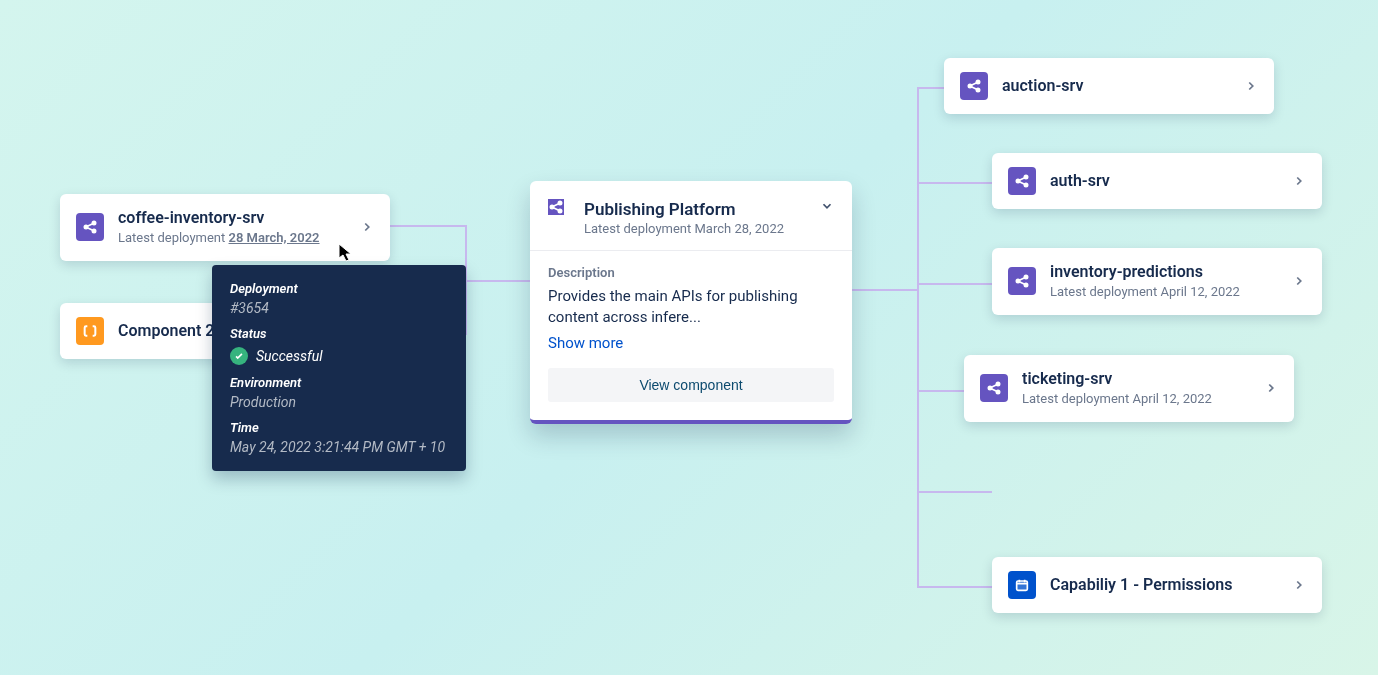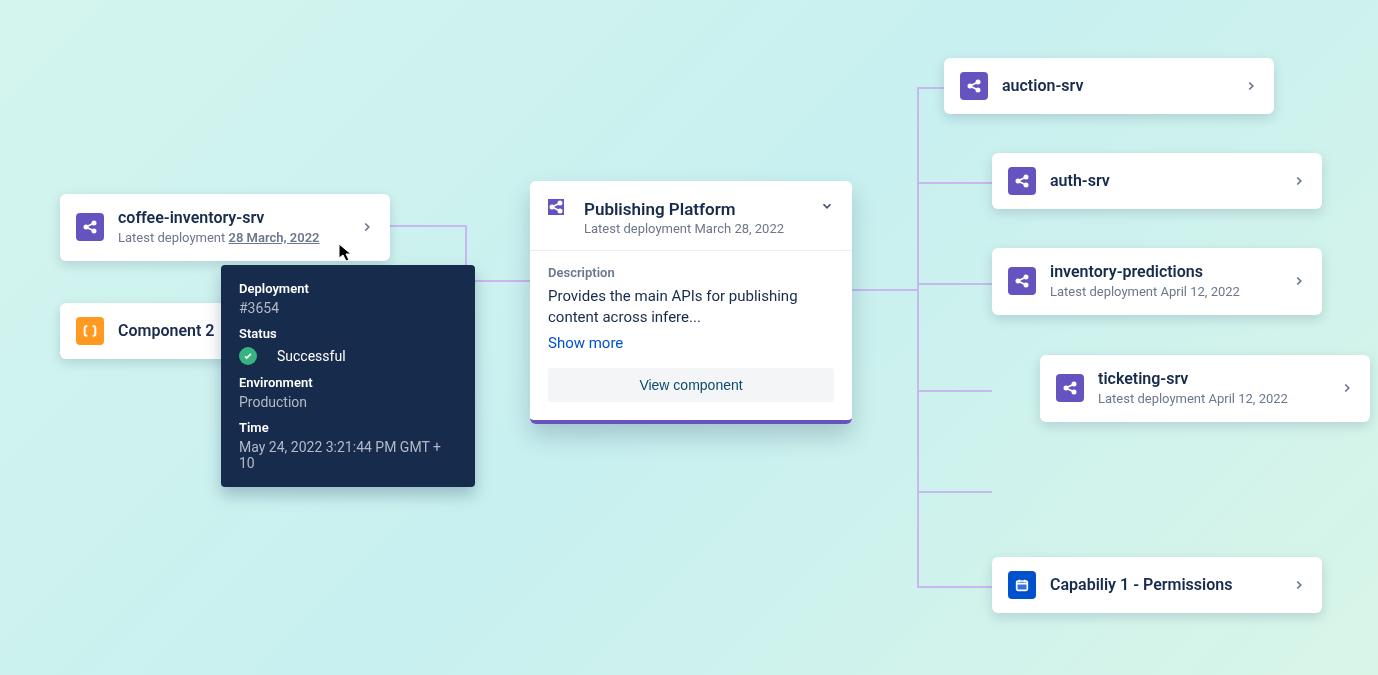--- a/index.html
+++ b/index.html
@@ -144,21 +144,21 @@
   }
   .tooltip .t-label:first-child { margin-top: 0; }
   .tooltip .t-value {
     font-size: 14px;
     color: #B3BAC5;
     margin-top: 4px;
   }
   .tooltip .t-status {
     display: flex;
     align-items: center;
-    gap: 20px;
+    gap: 8px;
     margin-top: 6px;
     color: #fff;
     font-size: 14px;
   }
   .tooltip .check-circle {
     width: 18px;
     height: 18px;
     border-radius: 50%;
     background: #36B37E;
     display: flex;
@@ -305,21 +305,21 @@
       <div class="title">inventory-predictions</div>
       <div class="subtitle">Latest deployment April 12, 2022</div>
     </div>
     <div class="caret">
         <svg width="14" height="14" viewBox="0 0 24 24" fill="none" stroke="currentColor" stroke-width="3">
           <path d="M9 6l6 6-6 6"></path>
         </svg>
       </div>
   </div>
 
-  <div class="node" style="left:1040px;top:355px;width:330px;">
+  <div class="node" style="left:964px;top:355px;width:330px;">
     <div class="icon-box icon-purple">
       <svg width="16" height="16" viewBox="0 0 24 24" fill="none" stroke="#fff" stroke-width="2.5">
           <circle cx="6" cy="12" r="2.5" fill="#fff"></circle>
           <circle cx="18" cy="6" r="2.5" fill="#fff"></circle>
           <circle cx="18" cy="18" r="2.5" fill="#fff"></circle>
           <path d="M8 11 L16 7 M8 13 L16 17"></path>
         </svg>
     </div>
     <div class="body">
       <div class="title">ticketing-srv</div>
@@ -343,21 +343,21 @@
     <div class="body">
         <div class="title">Capabiliy 1 - Permissions</div>
       </div>
     <div class="caret">
         <svg width="14" height="14" viewBox="0 0 24 24" fill="none" stroke="currentColor" stroke-width="3">
           <path d="M9 6l6 6-6 6"></path>
         </svg>
       </div>
   </div>
 
-  <div class="tooltip" style="left:221px;top:265px;">
+  <div class="tooltip" style="left:212px;top:265px;font-style:italic;">
     <div class="t-label">Deployment</div>
     <div class="t-value">#3654</div>
     <div class="t-label">Status</div>
     <div class="t-status">
       <div class="check-circle">
         <svg width="10" height="10" viewBox="0 0 24 24" fill="none" stroke="#fff" stroke-width="4">
             <path d="M5 13l4 4L19 7"></path>
           </svg>
       </div>
       <span>Successful</span>

